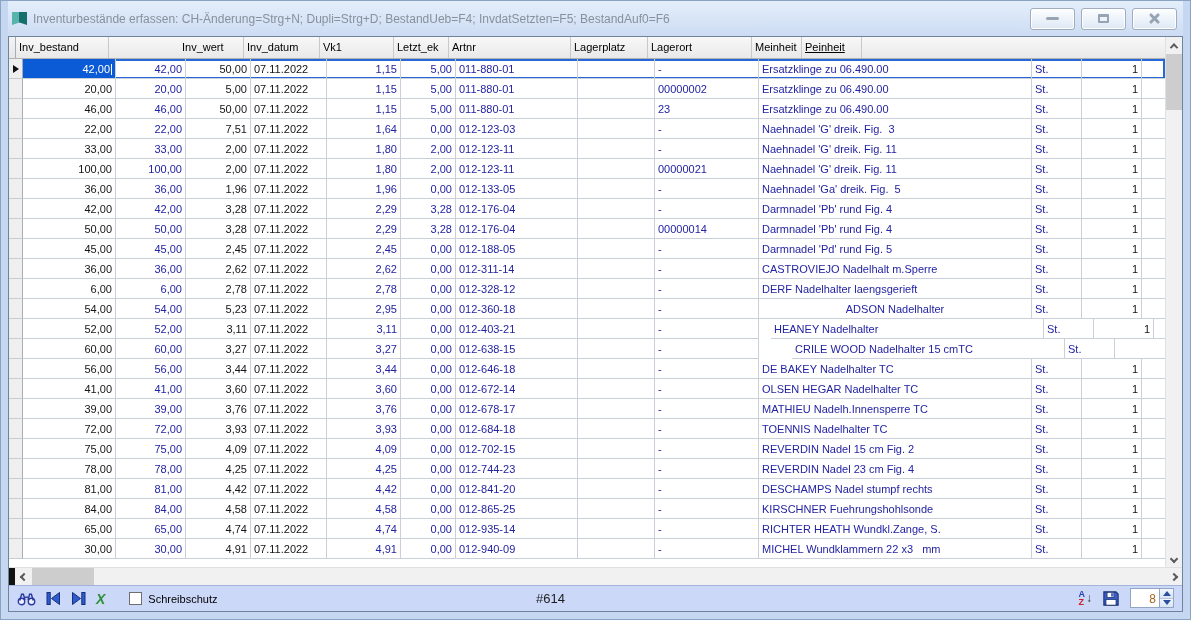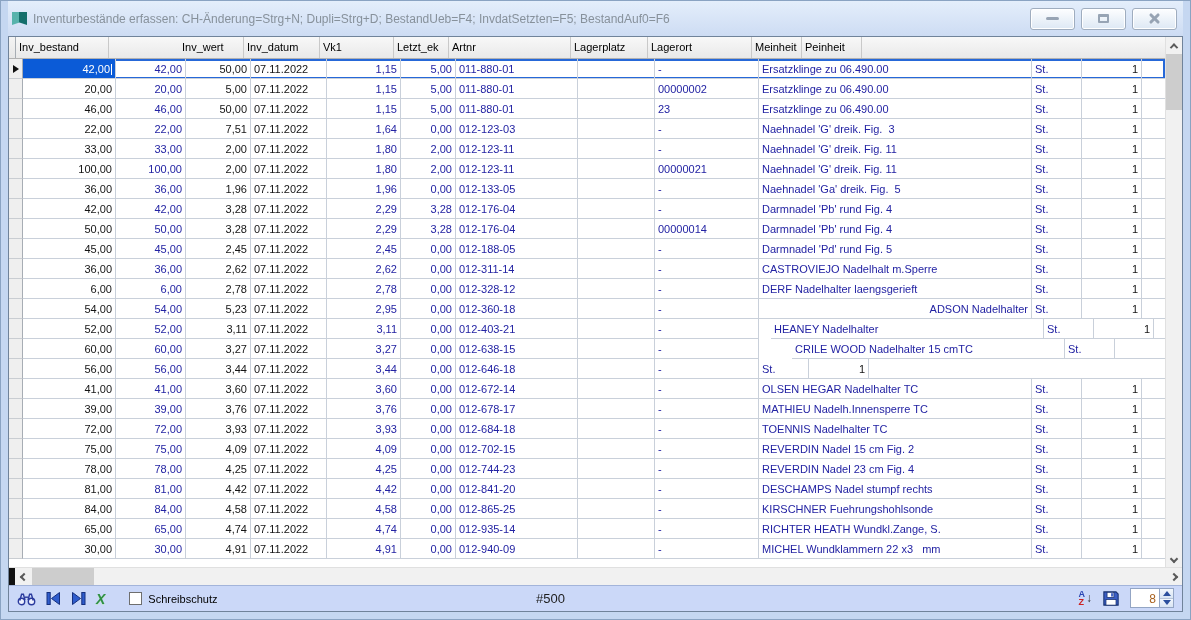--- a/index.html
+++ b/index.html
@@ -150,21 +150,21 @@
         <div class="hcell" style="width: 93px;">Inv_bestand</div>
             <div class="hcell" style="width: 70px; margin-top: 32px;">Geslagbesl</div>
             <div class="hcell" style="width: 65px;">Inv_wert</div>
             <div class="hcell" style="width: 76px;">Inv_datum</div>
             <div class="hcell" style="width: 74px;">Vk1</div>
             <div class="hcell" style="width: 55px;">Letzt_ek</div>
             <div class="hcell" style="width: 122px;">Artnr</div>
             <div class="hcell" style="width: 77px;">Lagerplatz</div>
             <div class="hcell" style="width: 104px;">Lagerort</div>
             <div class="hcell" style="width: 50px;">Meinheit</div>
-            <div class="hcell" style="width: 60px;">Peinheit</div>
+            <div class="hcell" style="width: 60px; text-decoration: underline;">Peinheit</div>
             <div class="hcell fill"></div>
           </div>
         <div class="grows">
 
         <div class="grow focused">
               <div class="indcell">
                 <span class="tri"></span>
               </div>
               <div class="rowdata">
                 <div class="cell selcell" style="width: 93px; text-align: right; color: rgb(20, 20, 20);">42,00<span class="caret"></span></div>
@@ -385,21 +385,21 @@
               <div class="rowdata">
                 <div class="cell" style="width: 93px; text-align: right; color: rgb(20, 20, 20);">54,00</div>
                 <div class="cell" style="width: 70px; text-align: right; color: rgb(35, 35, 163);">54,00</div>
                 <div class="cell" style="width: 65px; text-align: right; color: rgb(20, 20, 20);">5,23</div>
                 <div class="cell" style="width: 76px; text-align: left; color: rgb(20, 20, 20);">07.11.2022</div>
                 <div class="cell" style="width: 74px; text-align: right; color: rgb(35, 35, 163);">2,95</div>
                 <div class="cell" style="width: 55px; text-align: right; color: rgb(35, 35, 163);">0,00</div>
                 <div class="cell" style="width: 122px; text-align: left; color: rgb(35, 35, 163);">012-360-18</div>
                 <div class="cell" style="width: 77px; text-align: left; color: rgb(35, 35, 163);"></div>
                 <div class="cell" style="width: 104px; text-align: left; color: rgb(35, 35, 163);">-</div>
-                <div class="cell" style="width: 273px; text-align: right; color: rgb(35, 35, 163);">ADSON Nadelhalter</div>
+                <div class="cell" style="width: 273px; text-align: center; color: rgb(35, 35, 163);">ADSON Nadelhalter</div>
                 <div class="cell" style="width: 50px; text-align: left; color: rgb(35, 35, 163);">St.</div>
                 <div class="cell" style="width: 60px; text-align: right; color: rgb(20, 20, 20);">1</div>
                 <div class="cell fill"></div>
               </div>
             </div>
             <div class="grow">
               <div class="indcell"></div>
               <div class="rowdata">
                 <div class="cell" style="width: 93px; text-align: right; color: rgb(20, 20, 20);">52,00</div>
                 <div class="cell" style="width: 70px; text-align: right; color: rgb(35, 35, 163);">52,00</div>
@@ -439,20 +439,21 @@
               <div class="rowdata">
                 <div class="cell" style="width: 93px; text-align: right; color: rgb(20, 20, 20);">56,00</div>
                 <div class="cell" style="width: 70px; text-align: right; color: rgb(35, 35, 163);">56,00</div>
                 <div class="cell" style="width: 65px; text-align: right; color: rgb(20, 20, 20);">3,44</div>
                 <div class="cell" style="width: 76px; text-align: left; color: rgb(20, 20, 20);">07.11.2022</div>
                 <div class="cell" style="width: 74px; text-align: right; color: rgb(35, 35, 163);">3,44</div>
                 <div class="cell" style="width: 55px; text-align: right; color: rgb(35, 35, 163);">0,00</div>
                 <div class="cell" style="width: 122px; text-align: left; color: rgb(35, 35, 163);">012-646-18</div>
                 <div class="cell" style="width: 77px; text-align: left; color: rgb(35, 35, 163);"></div>
                 <div class="cell" style="width: 104px; text-align: left; color: rgb(35, 35, 163);">-</div>
+                <div class="cell" style="width: 273px; text-align: left; color: rgb(35, 35, 163);">DE BAKEY Nadelhalter TC</div>
                 <div class="cell" style="width: 50px; text-align: left; color: rgb(35, 35, 163);">St.</div>
                 <div class="cell" style="width: 60px; text-align: right; color: rgb(20, 20, 20);">1</div>
                 <div class="cell fill"></div>
               </div>
             </div>
             <div class="grow">
               <div class="indcell"></div>
               <div class="rowdata">
                 <div class="cell" style="width: 93px; text-align: right; color: rgb(20, 20, 20);">41,00</div>
                 <div class="cell" style="width: 70px; text-align: right; color: rgb(35, 35, 163);">41,00</div>
@@ -663,21 +664,21 @@
           <rect x="10.8" y="0.5" width="3.2" height="12" fill="#2f5ccc" stroke="#16307e"></rect>
           <polygon points="1.5,0.5 1.5,12.5 9.5,6.5" fill="#2f5ccc" stroke="#16307e"></polygon>
         </svg>
       </span>
       <span class="sb-icon">
         <span class="excel-x">X</span>
       </span>
       <span class="cbx"></span>
       <span class="cbx-label">Schreibschutz</span>
 
-      <span class="rec-count">#500</span>
+      <span class="rec-count">#614</span>
 
       <span class="sb-right">
         <span class="sortaz">
           <span class="lets">
               <span class="a">A</span>
               <span class="z">Z</span>
             </span>
           <span class="arr">↓</span>
         </span>
         <span class="sb-icon">

